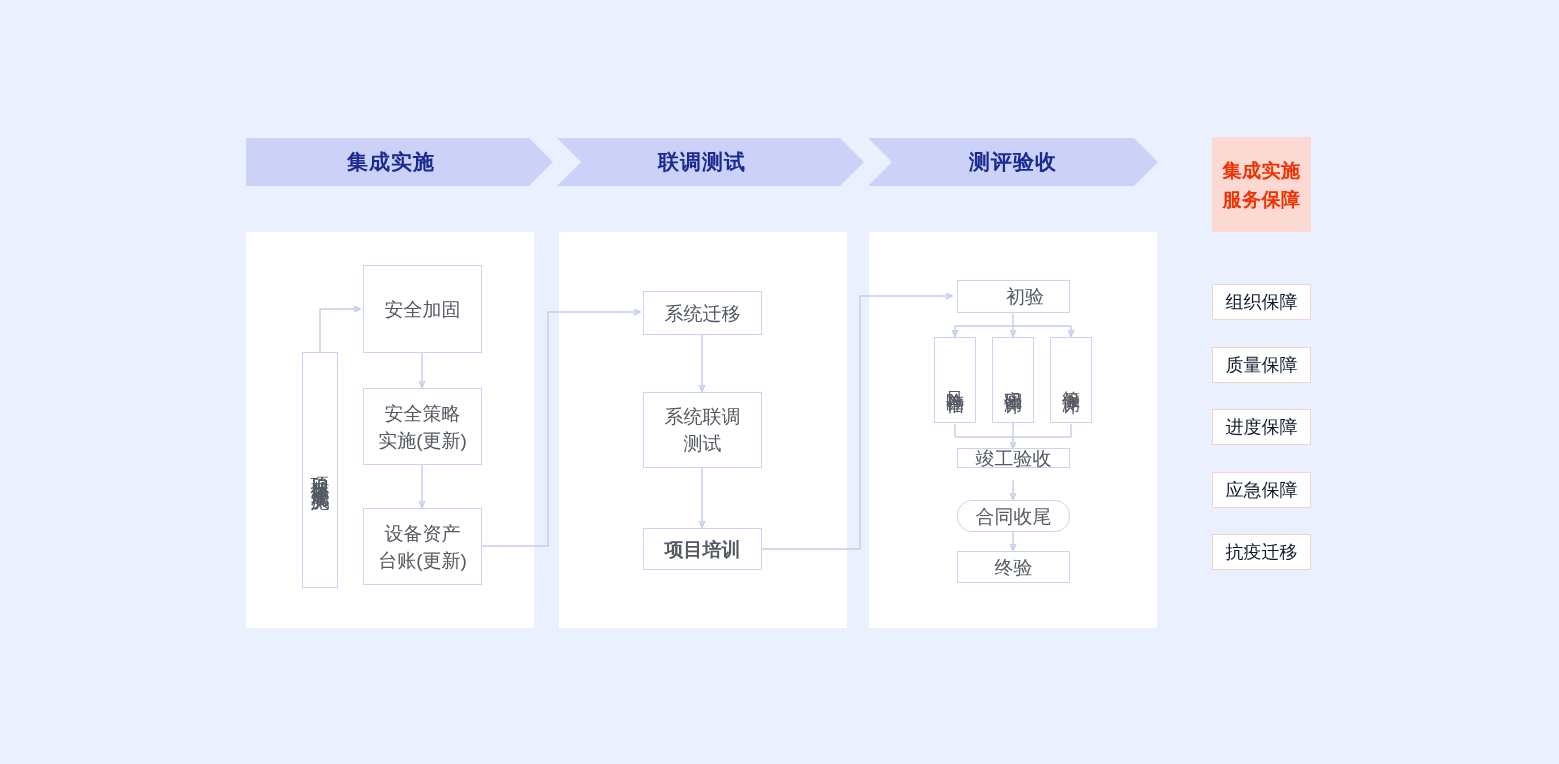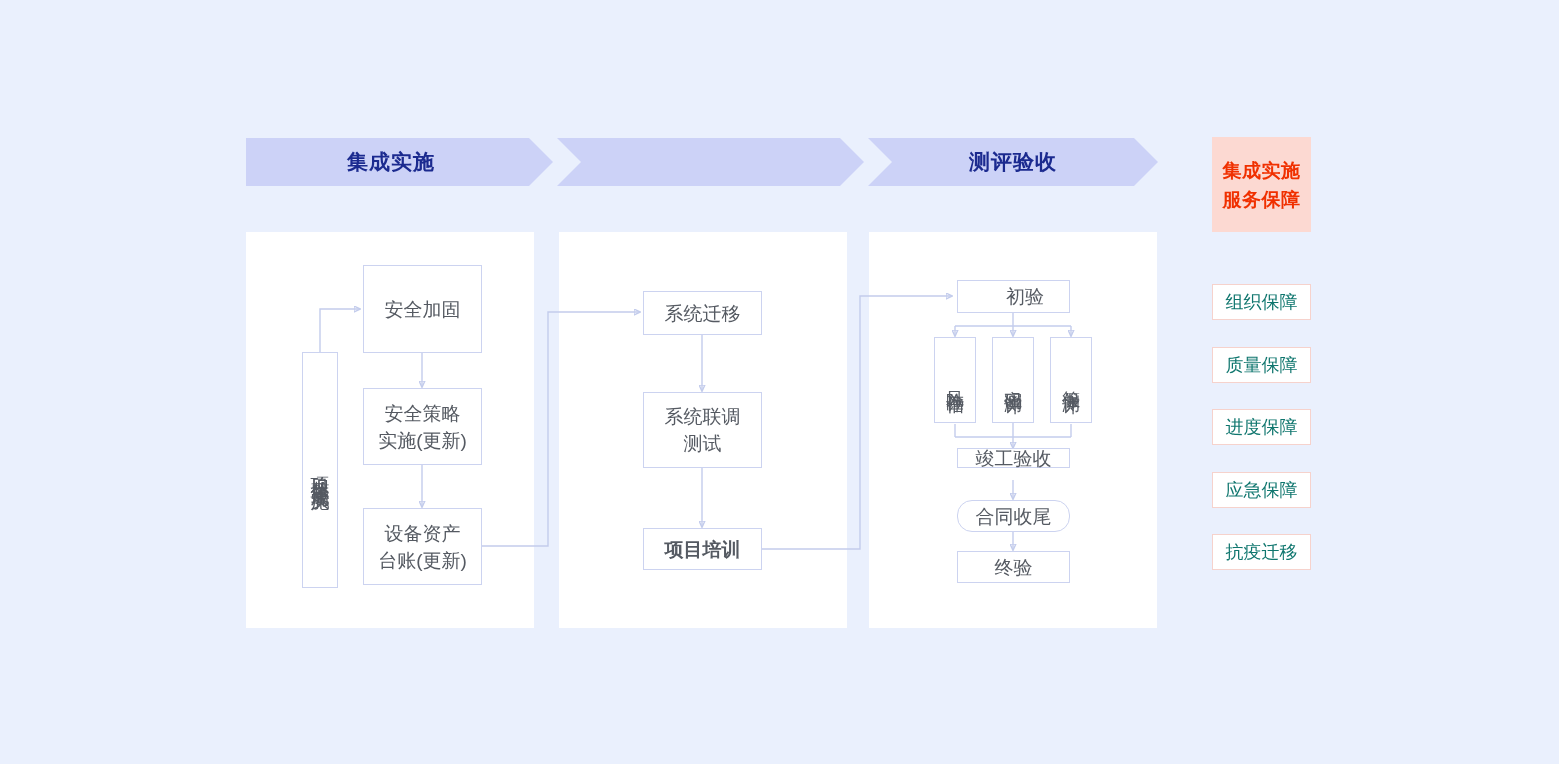--- a/index.html
+++ b/index.html
@@ -108,21 +108,21 @@
     letter-spacing: 0.5px;
   }
   .rail-item {
     position: absolute;
     left: 1212px;
     width: 99px;
     height: 36px;
     box-sizing: border-box;
     background: #ffffff;
     border: 1px solid #f6d2cc;
-    color: #0f766e;
+    color: #0f172a;
     font-size: 18px;
     display: flex;
     align-items: center;
     justify-content: center;
     white-space: nowrap;
   }
 
   
   #wires {
     position: absolute;
@@ -141,20 +141,21 @@
   <div class="banner">
     <svg class="banner-svg" viewBox="0 0 912 48" preserveAspectRatio="none">
 
       <path d="M0,0 L283,0 L307,24 L283,48 L0,48 Z" fill="#ccd2f7"></path>
 
       <path d="M311,0 L594,0 L618,24 L594,48 L311,48 L335,24 Z" fill="#ccd2f7"></path>
 
       <path d="M622,0 L888,0 L912,24 L888,48 L622,48 L646,24 Z" fill="#ccd2f7"></path>
     </svg>
     <div class="banner-label b1">集成实施</div>
+    <div class="banner-label b2">联调测试</div>
     <div class="banner-label b3">测评验收</div>
   </div>
 
   <div class="col-card c1"></div>
   <div class="col-card c2"></div>
   <div class="col-card c3"></div>
 
   <svg id="wires" viewBox="0 0 1559 764">
     <defs>
       <marker id="ah" markerWidth="7" markerHeight="7" refX="6" refY="3.5" orient="auto" markerUnits="userSpaceOnUse">

